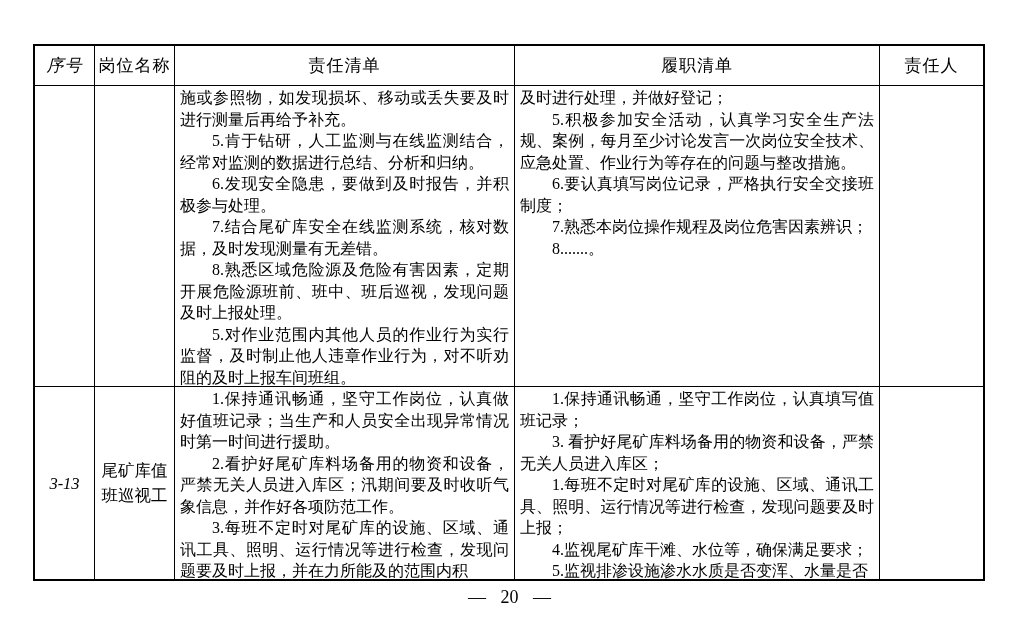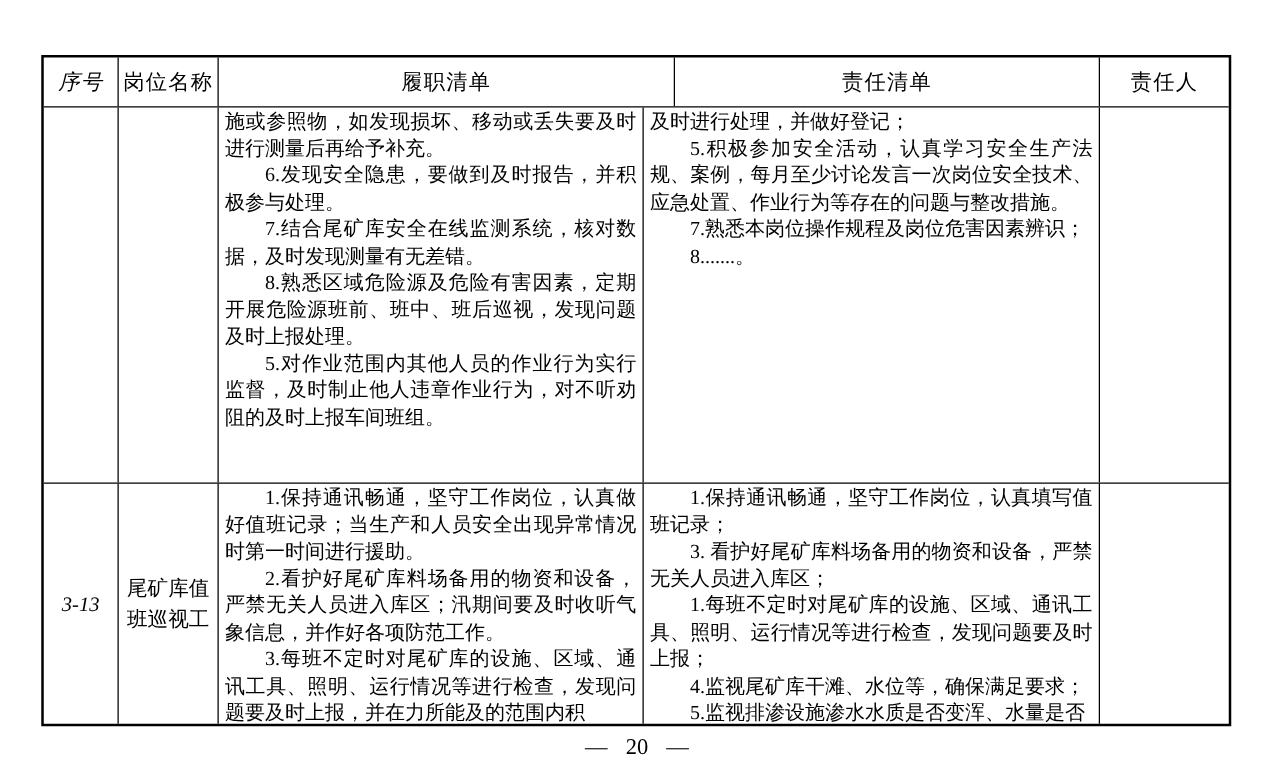--- a/index.html
+++ b/index.html
@@ -94,38 +94,40 @@
 </head>
 <body>
 
 <div class="page">
 
   <div class="doc-table">
 
     <div class="trow header-row">
       <div class="cell col-serial">序号</div>
       <div class="cell col-position">岗位名称</div>
+      <div class="cell col-resp">责任清单</div>
       <div class="cell col-duty">履职清单</div>
-      <div class="cell col-resp">责任清单</div>
       <div class="cell col-person">责任人</div>
     </div>
 
     <div class="trow row-1">
       <div class="cell col-serial center-cell"></div>
       <div class="cell col-position center-cell"></div>
       <div class="cell col-resp text-cell">
           <p class="para">施或参照物，如发现损坏、移动或丢失要及时进行测量后再给予补充。</p>
+          <p class="para indent">5.肯于钻研，人工监测与在线监测结合，经常对监测的数据进行总结、分析和归纳。</p>
           <p class="para indent">6.发现安全隐患，要做到及时报告，并积极参与处理。</p>
           <p class="para indent">7.结合尾矿库安全在线监测系统，核对数据，及时发现测量有无差错。</p>
           <p class="para indent">8.熟悉区域危险源及危险有害因素，定期开展危险源班前、班中、班后巡视，发现问题及时上报处理。</p>
           <p class="para indent">5.对作业范围内其他人员的作业行为实行监督，及时制止他人违章作业行为，对不听劝阻的及时上报车间班组。</p>
         </div>
       <div class="cell col-duty text-cell">
           <p class="para">及时进行处理，并做好登记；</p>
           <p class="para indent">5.积极参加安全活动，认真学习安全生产法规、案例，每月至少讨论发言一次岗位安全技术、应急处置、作业行为等存在的问题与整改措施。</p>
+          <p class="para indent">6.要认真填写岗位记录，严格执行安全交接班制度；</p>
           <p class="para indent">7.熟悉本岗位操作规程及岗位危害因素辨识；</p>
           <p class="para indent">8.......。</p>
         </div>
       <div class="cell col-person center-cell"></div>
     </div>
 
     <div class="trow row-2">
       <div class="cell col-serial center-cell">3-13</div>
       <div class="cell col-position center-cell">尾矿库值班巡视工</div>
       <div class="cell col-resp text-cell">

